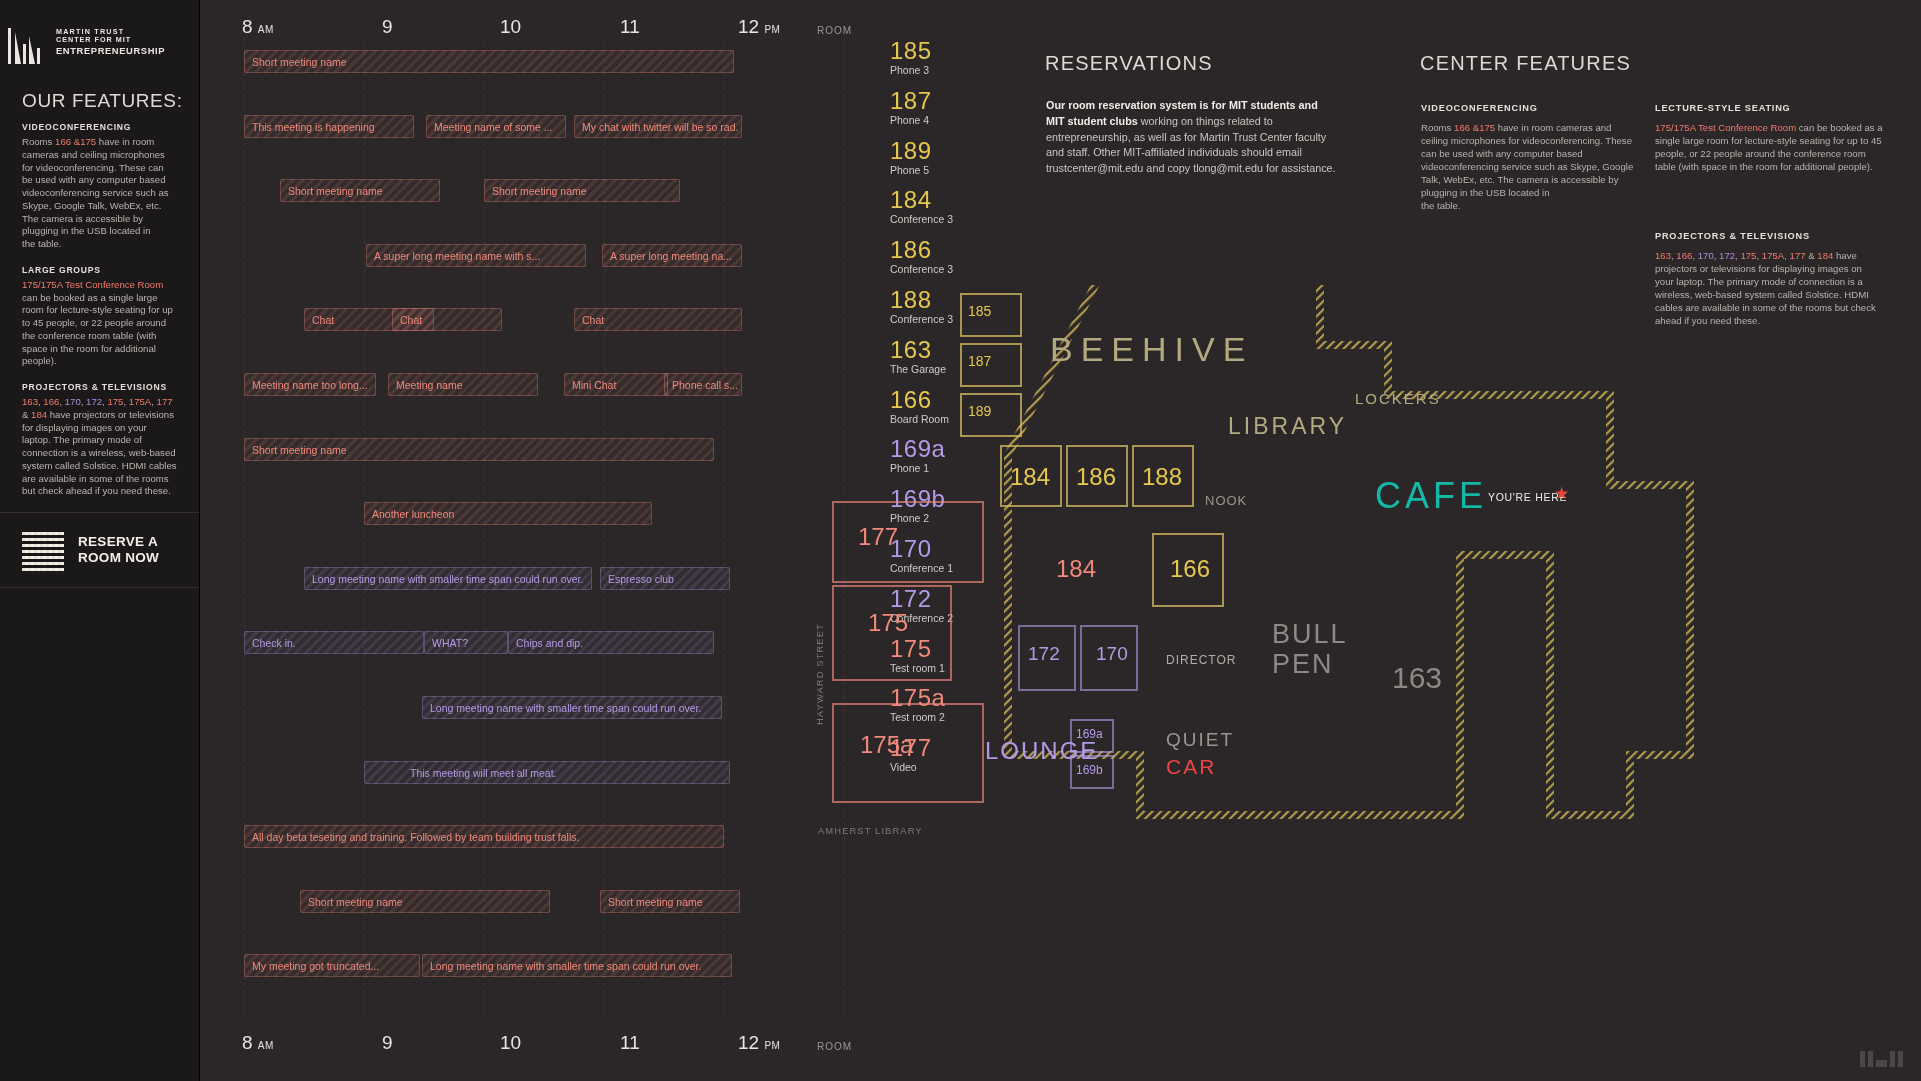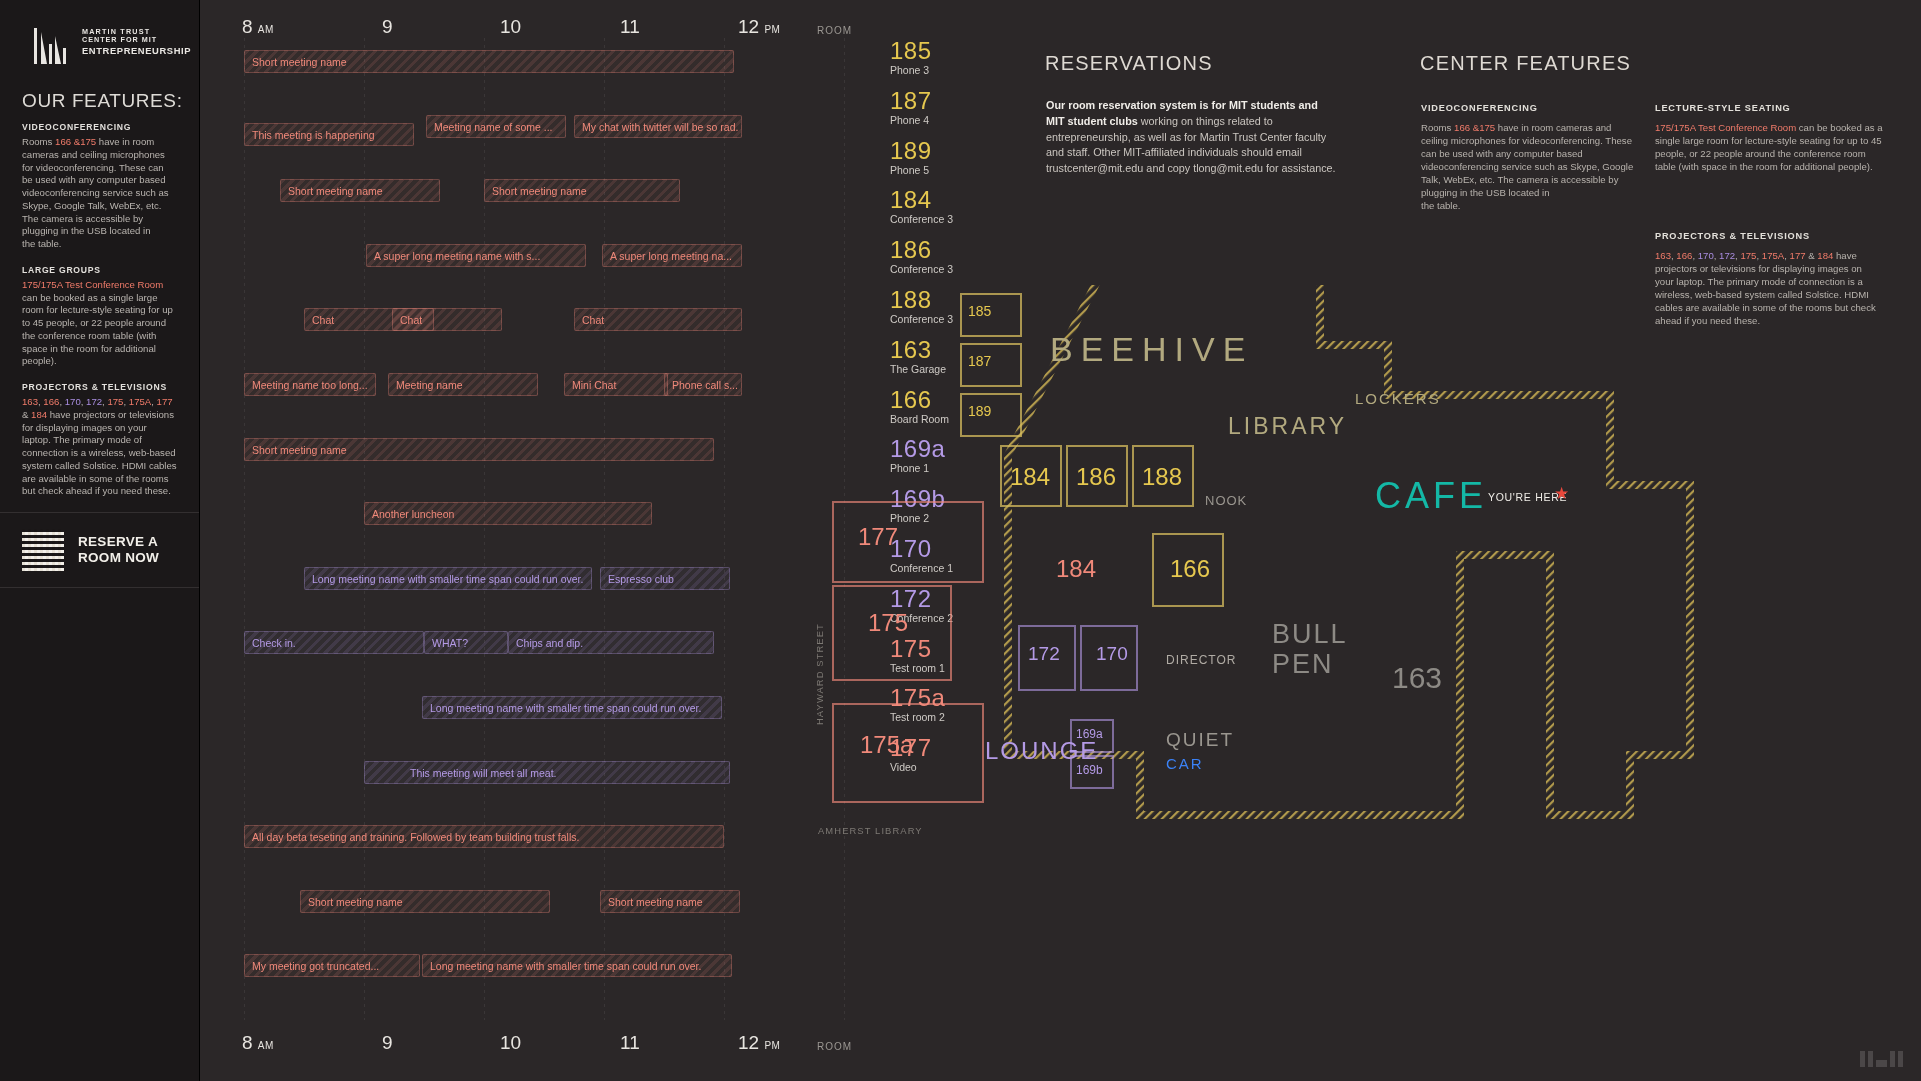--- a/index.html
+++ b/index.html
@@ -17,21 +17,21 @@
   }
 
   
   #sidebar {
     position: absolute; left: 0; top: 0;
     width: 200px; height: 1081px;
     background: #1b1819;
     border-right: 1px solid #000;
   }
   .logo-block {
-    padding: 26px 20px 18px 34px;
+    padding: 26px 20px 18px 8px;
     display: flex; align-items: flex-start; gap: 10px;
   }
   .logo-mark { width: 38px; height: 40px; flex: 0 0 38px; }
   .logo-text { color: #e9e6e2; line-height: 1.18; padding-top: 2px; }
   .logo-l1 { font-size: 7.2px; letter-spacing: 1.2px; font-weight: bold; }
   .logo-l2 { font-size: 7.2px; letter-spacing: 1.0px; font-weight: bold; }
   .logo-l3 { font-size: 9.4px; letter-spacing: 0.6px; font-weight: bold; }
 
   .features-title {
     color: #dedbd6; font-size: 19px; letter-spacing: 0.6px;
@@ -224,21 +224,21 @@
       <div class="vline" style="left:44px;"></div>
       <div class="vline" style="left:164px;"></div>
       <div class="vline" style="left:284px;"></div>
       <div class="vline" style="left:404px;"></div>
       <div class="vline" style="left:524px;"></div>
       <div class="vline" style="left:644px;"></div>
     </div>
 
     <div id="events">
         <div class="bar red" style="left: 44px; top: 50px; width: 490px;">Short meeting name</div>
-        <div class="bar red" style="left: 44px; top: 114.6px; width: 170px; margin-top: 8px;">This meeting is happening</div>
+        <div class="bar red" style="left: 44px; top: 114.6px; width: 170px;">This meeting is happening</div>
         <div class="bar red" style="left: 226px; top: 114.6px; width: 140px;">Meeting name of some ...</div>
         <div class="bar red" style="left: 374px; top: 114.6px; width: 168px;">My chat with twitter will be so rad.</div>
         <div class="bar red" style="left: 80px; top: 179.2px; width: 160px;">Short meeting name</div>
         <div class="bar red" style="left: 284px; top: 179.2px; width: 196px;">Short meeting name</div>
         <div class="bar red" style="left: 166px; top: 243.8px; width: 220px;">A super long meeting name with s...</div>
         <div class="bar red" style="left: 402px; top: 243.8px; width: 140px;">A super long meeting na...</div>
         <div class="bar red" style="left: 104px; top: 308.4px; width: 130px;">Chat</div>
         <div class="bar red" style="left: 192px; top: 308.4px; width: 110px;">Chat</div>
         <div class="bar red" style="left: 374px; top: 308.4px; width: 168px;">Chat</div>
         <div class="bar red" style="left: 44px; top: 373px; width: 132px;">Meeting name too long...</div>
@@ -380,21 +380,21 @@
     <div class="maplabel" style="left:60px;  top:45px;  font-size:34px; color:#b2a97f; letter-spacing:8px;">BEEHIVE</div>
     <div class="maplabel" style="left:365px; top:105px; font-size:15px; color:#b2a97f; letter-spacing:2px;">LOCKERS</div>
     <div class="maplabel" style="left:238px; top:128px; font-size:23px; color:#b2a97f; letter-spacing:3px;">LIBRARY</div>
     <div class="maplabel" style="left:215px; top:208px; font-size:13px; color:#9a968f; letter-spacing:1px;">NOOK</div>
     <div class="maplabel" style="left:385px; top:190px; font-size:36px; color:#14b8a6; letter-spacing:4px;">CAFE</div>
     <div class="maplabel" style="left:176px; top:368px; font-size:12px; color:#b0aba4; letter-spacing:1px;">DIRECTOR</div>
     <div class="maplabel" style="left:282px; top:334px; font-size:27px; color:#8d8a85; letter-spacing:2px;">BULL</div>
     <div class="maplabel" style="left:282px; top:364px; font-size:27px; color:#8d8a85; letter-spacing:2px;">PEN</div>
     <div class="maplabel" style="left:-5px;  top:452px; font-size:24px; color:#b49ae6; letter-spacing:2px;">LOUNGE</div>
     <div class="maplabel" style="left:176px; top:444px; font-size:19px; color:#9a968f; letter-spacing:2px;">QUIET</div>
-    <div class="maplabel" style="left:176px; top:470px; font-size:15px; color:#3b82f6; letter-spacing:2px;">CAR</div>
+    <div class="maplabel" style="left:176px; top:470px; font-size:21px; color:#ef4444; letter-spacing:2px;">CAR</div>
 
     <div class="bigroom y" style="left:20px;  top:178px;">184</div>
     <div class="bigroom y" style="left:86px;  top:178px;">186</div>
     <div class="bigroom y" style="left:152px; top:178px;">188</div>
     <div class="bigroom r" style="left:-132px;top:238px;">177</div>
     <div class="bigroom r" style="left:66px;  top:270px;">184</div>
     <div class="bigroom y" style="left:180px; top:270px;">166</div>
     <div class="bigroom r" style="left:-122px;top:324px;">175</div>
     <div class="bigroom p" style="left:38px;  top:358px; font-size:19px;">172</div>
     <div class="bigroom p" style="left:106px; top:358px; font-size:19px;">170</div>

